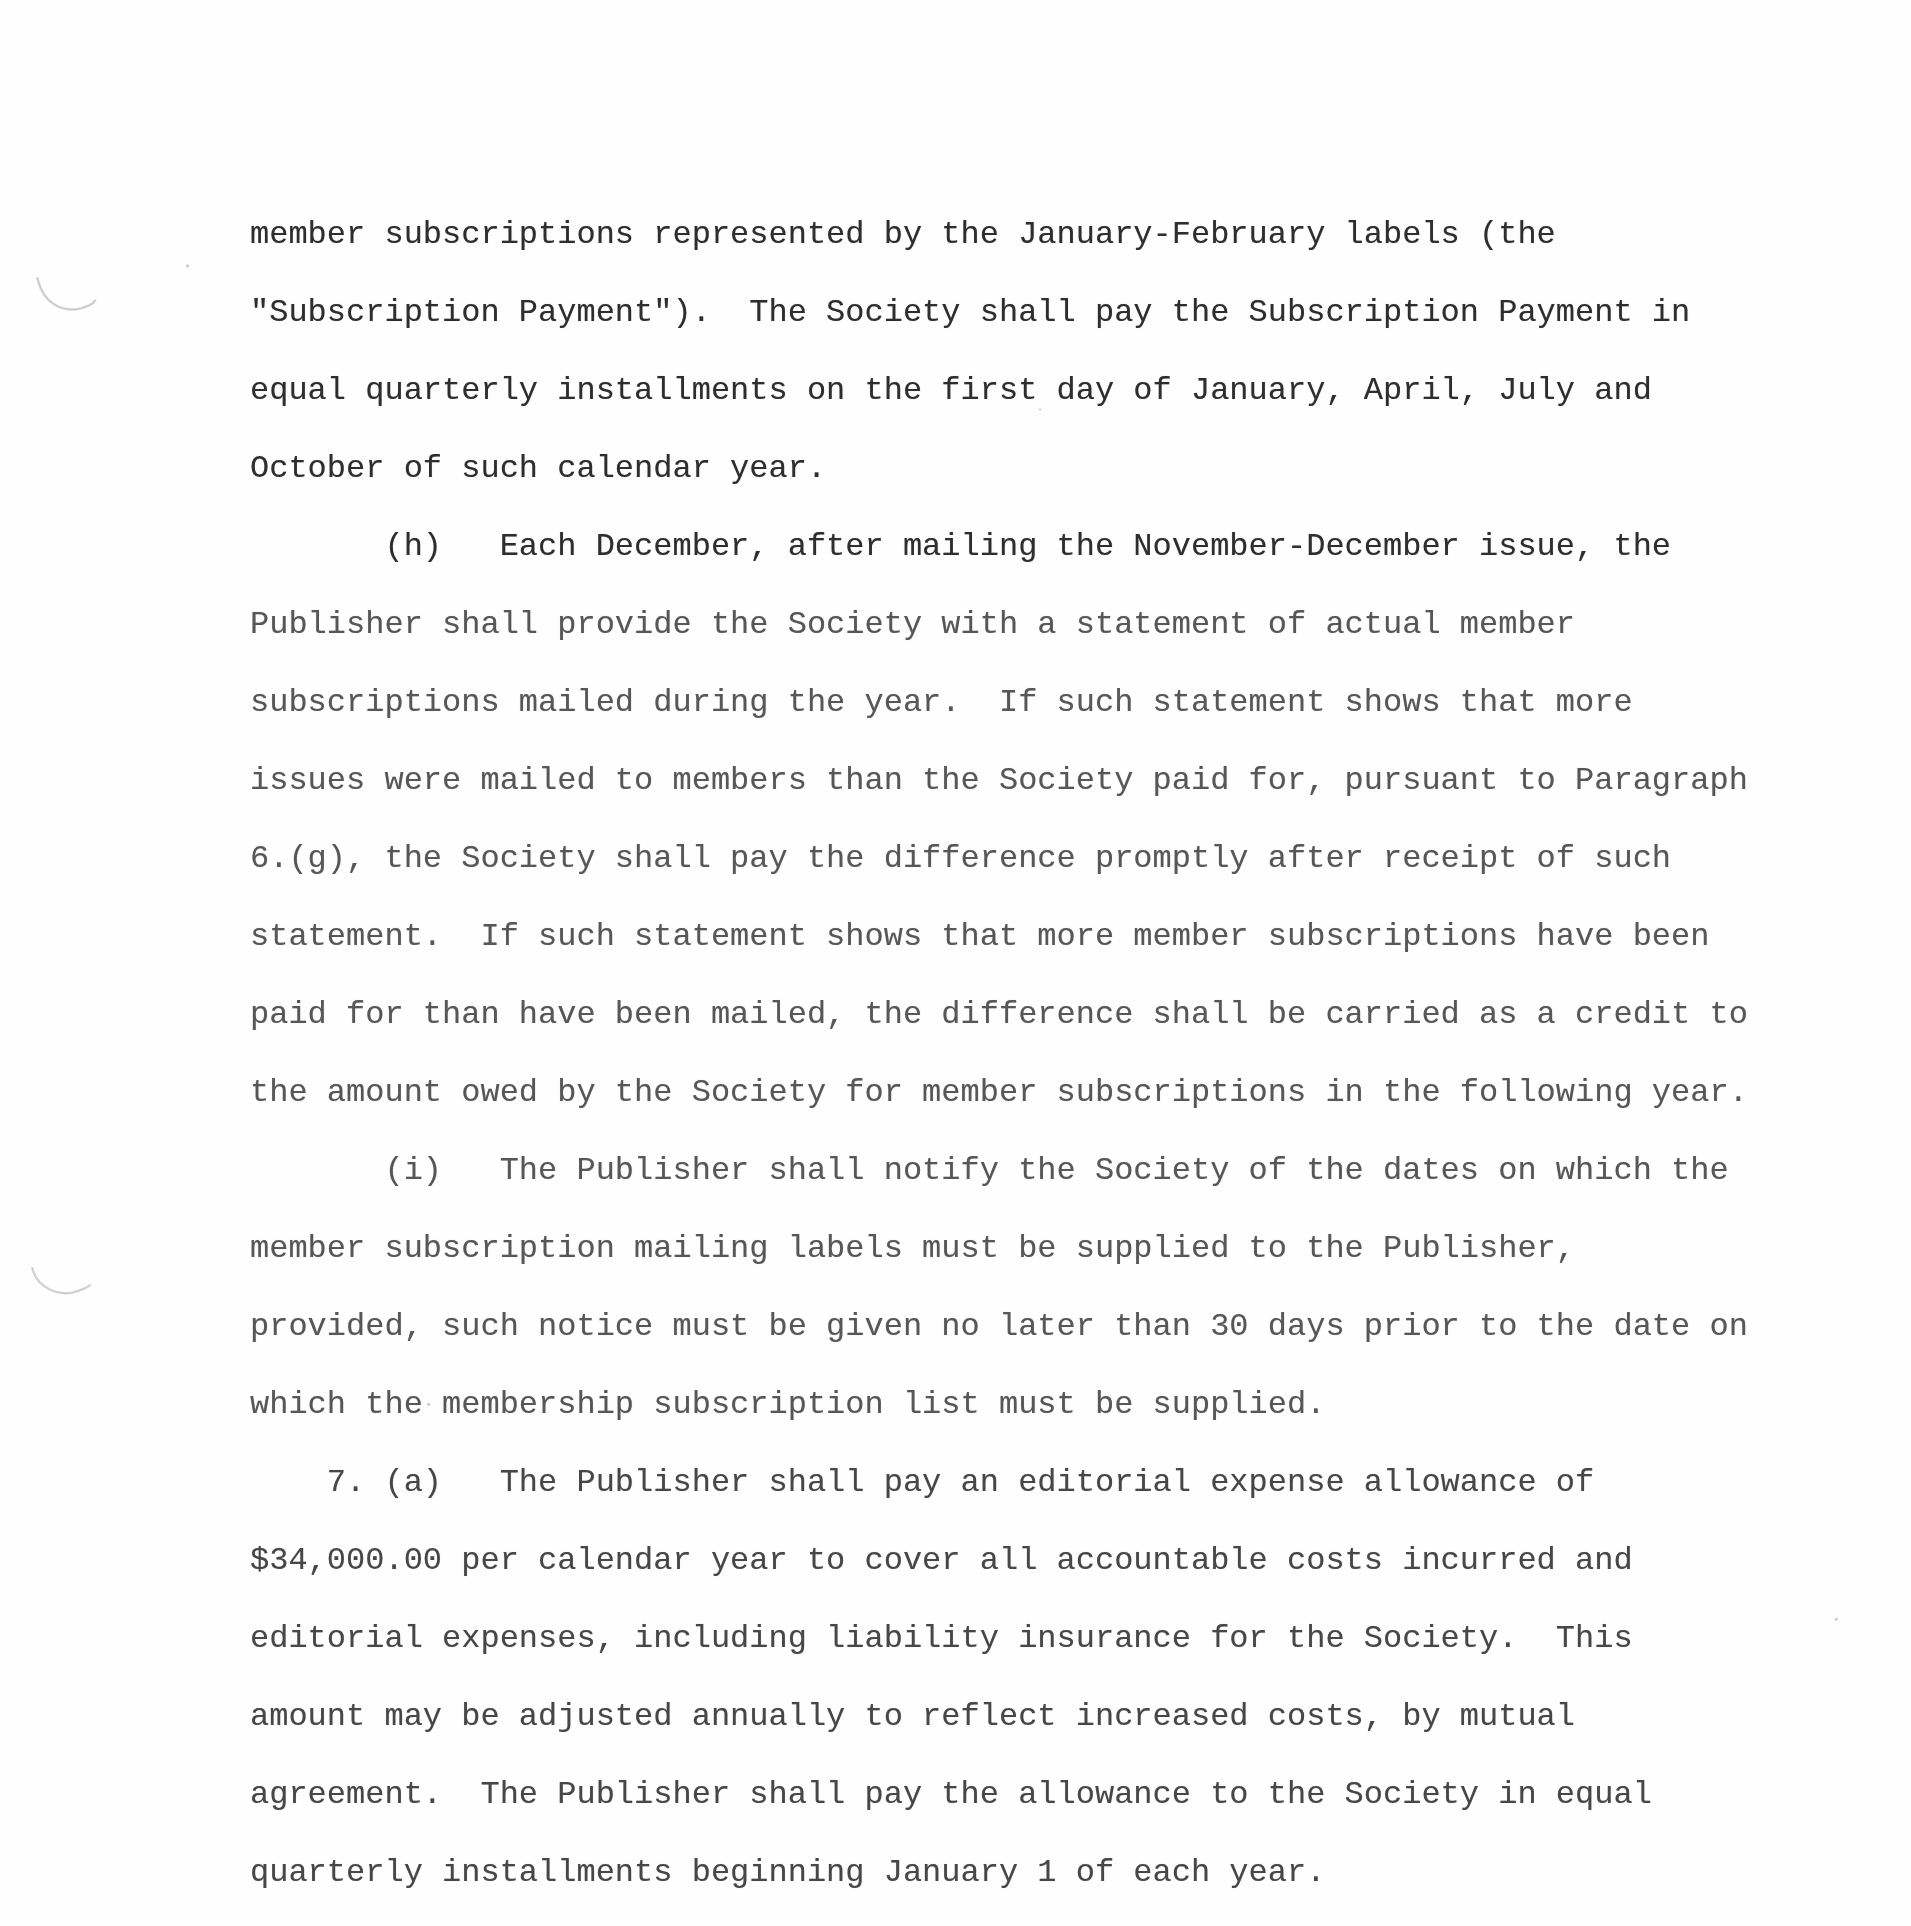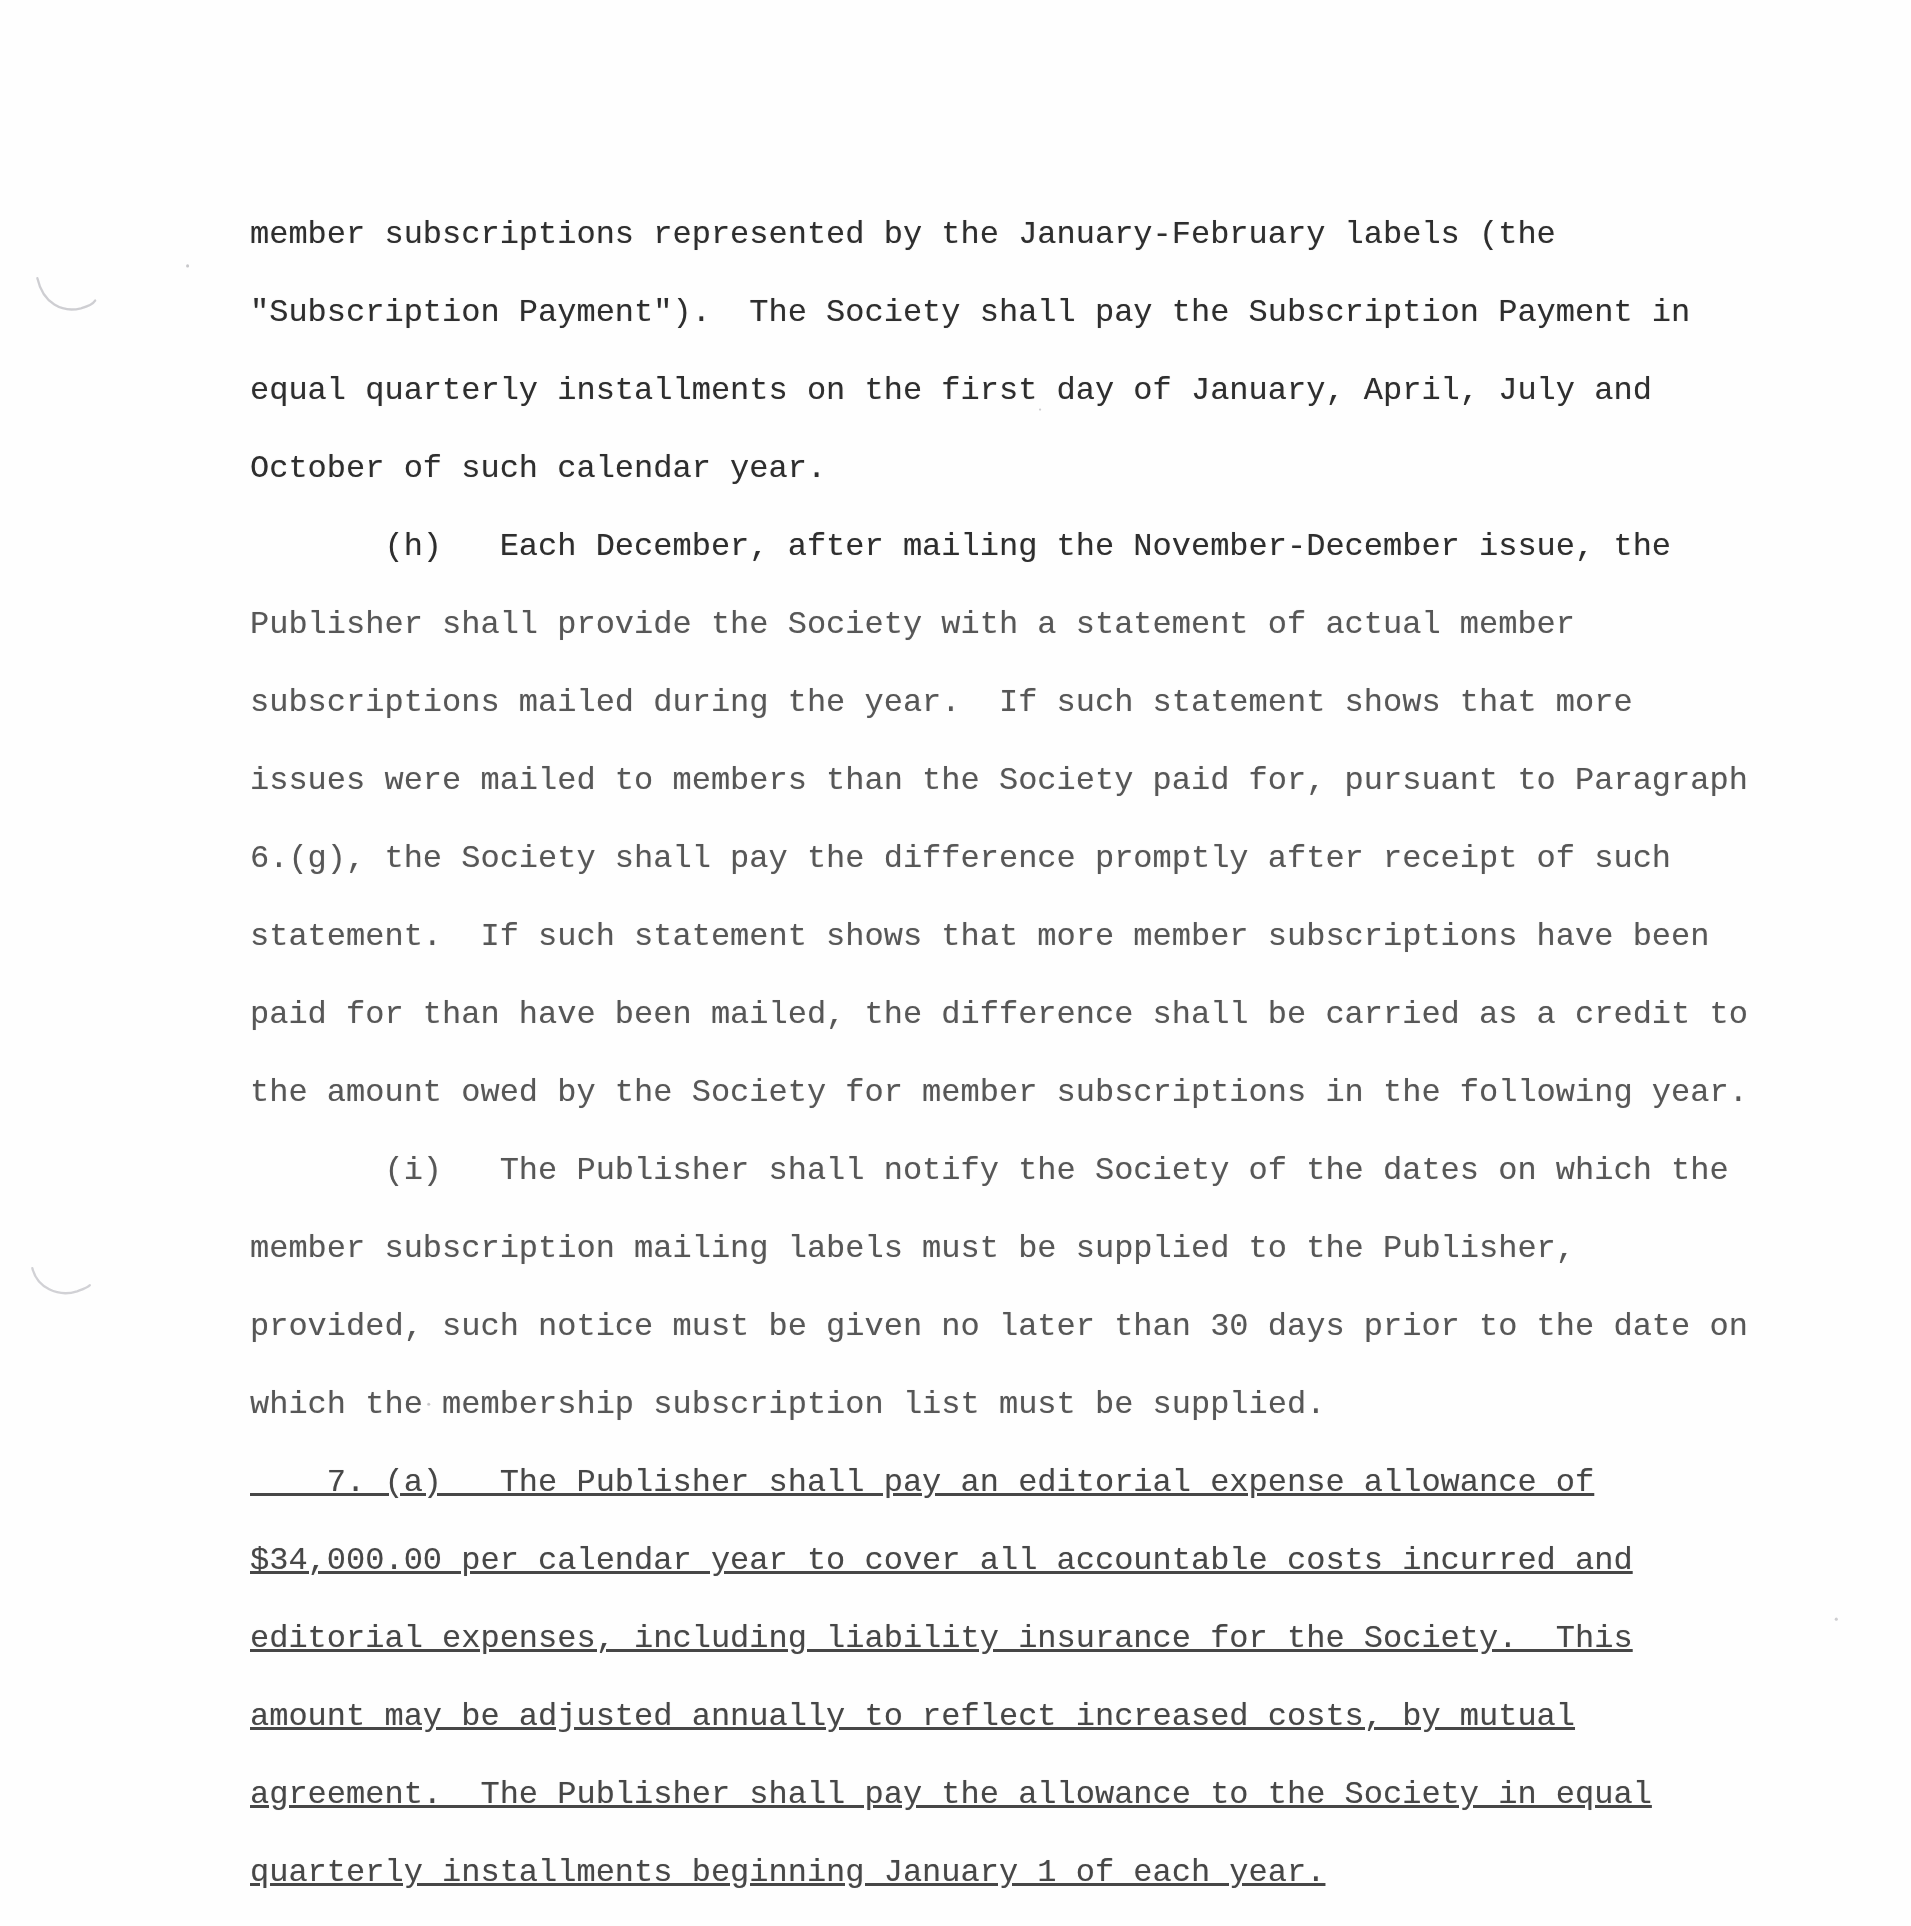--- a/index.html
+++ b/index.html
@@ -33,21 +33,20 @@
     letter-spacing: 0;
   }
   
   .doc-text .line:nth-child(n+6):nth-child(-n+16) {
     opacity: 0.80;
     filter: blur(0.2px);
   }
   .doc-text .line:nth-child(n+17):nth-child(-n+23) {
     opacity: 0.88;
     filter: blur(0.1px);
-    text-decoration: underline;
   }
 </style>
 </head>
 <body>
 
 <div class="page">
 
   <svg class="decor" width="1911" height="2704" viewBox="0 0 4961 7019">
 
     <g>

